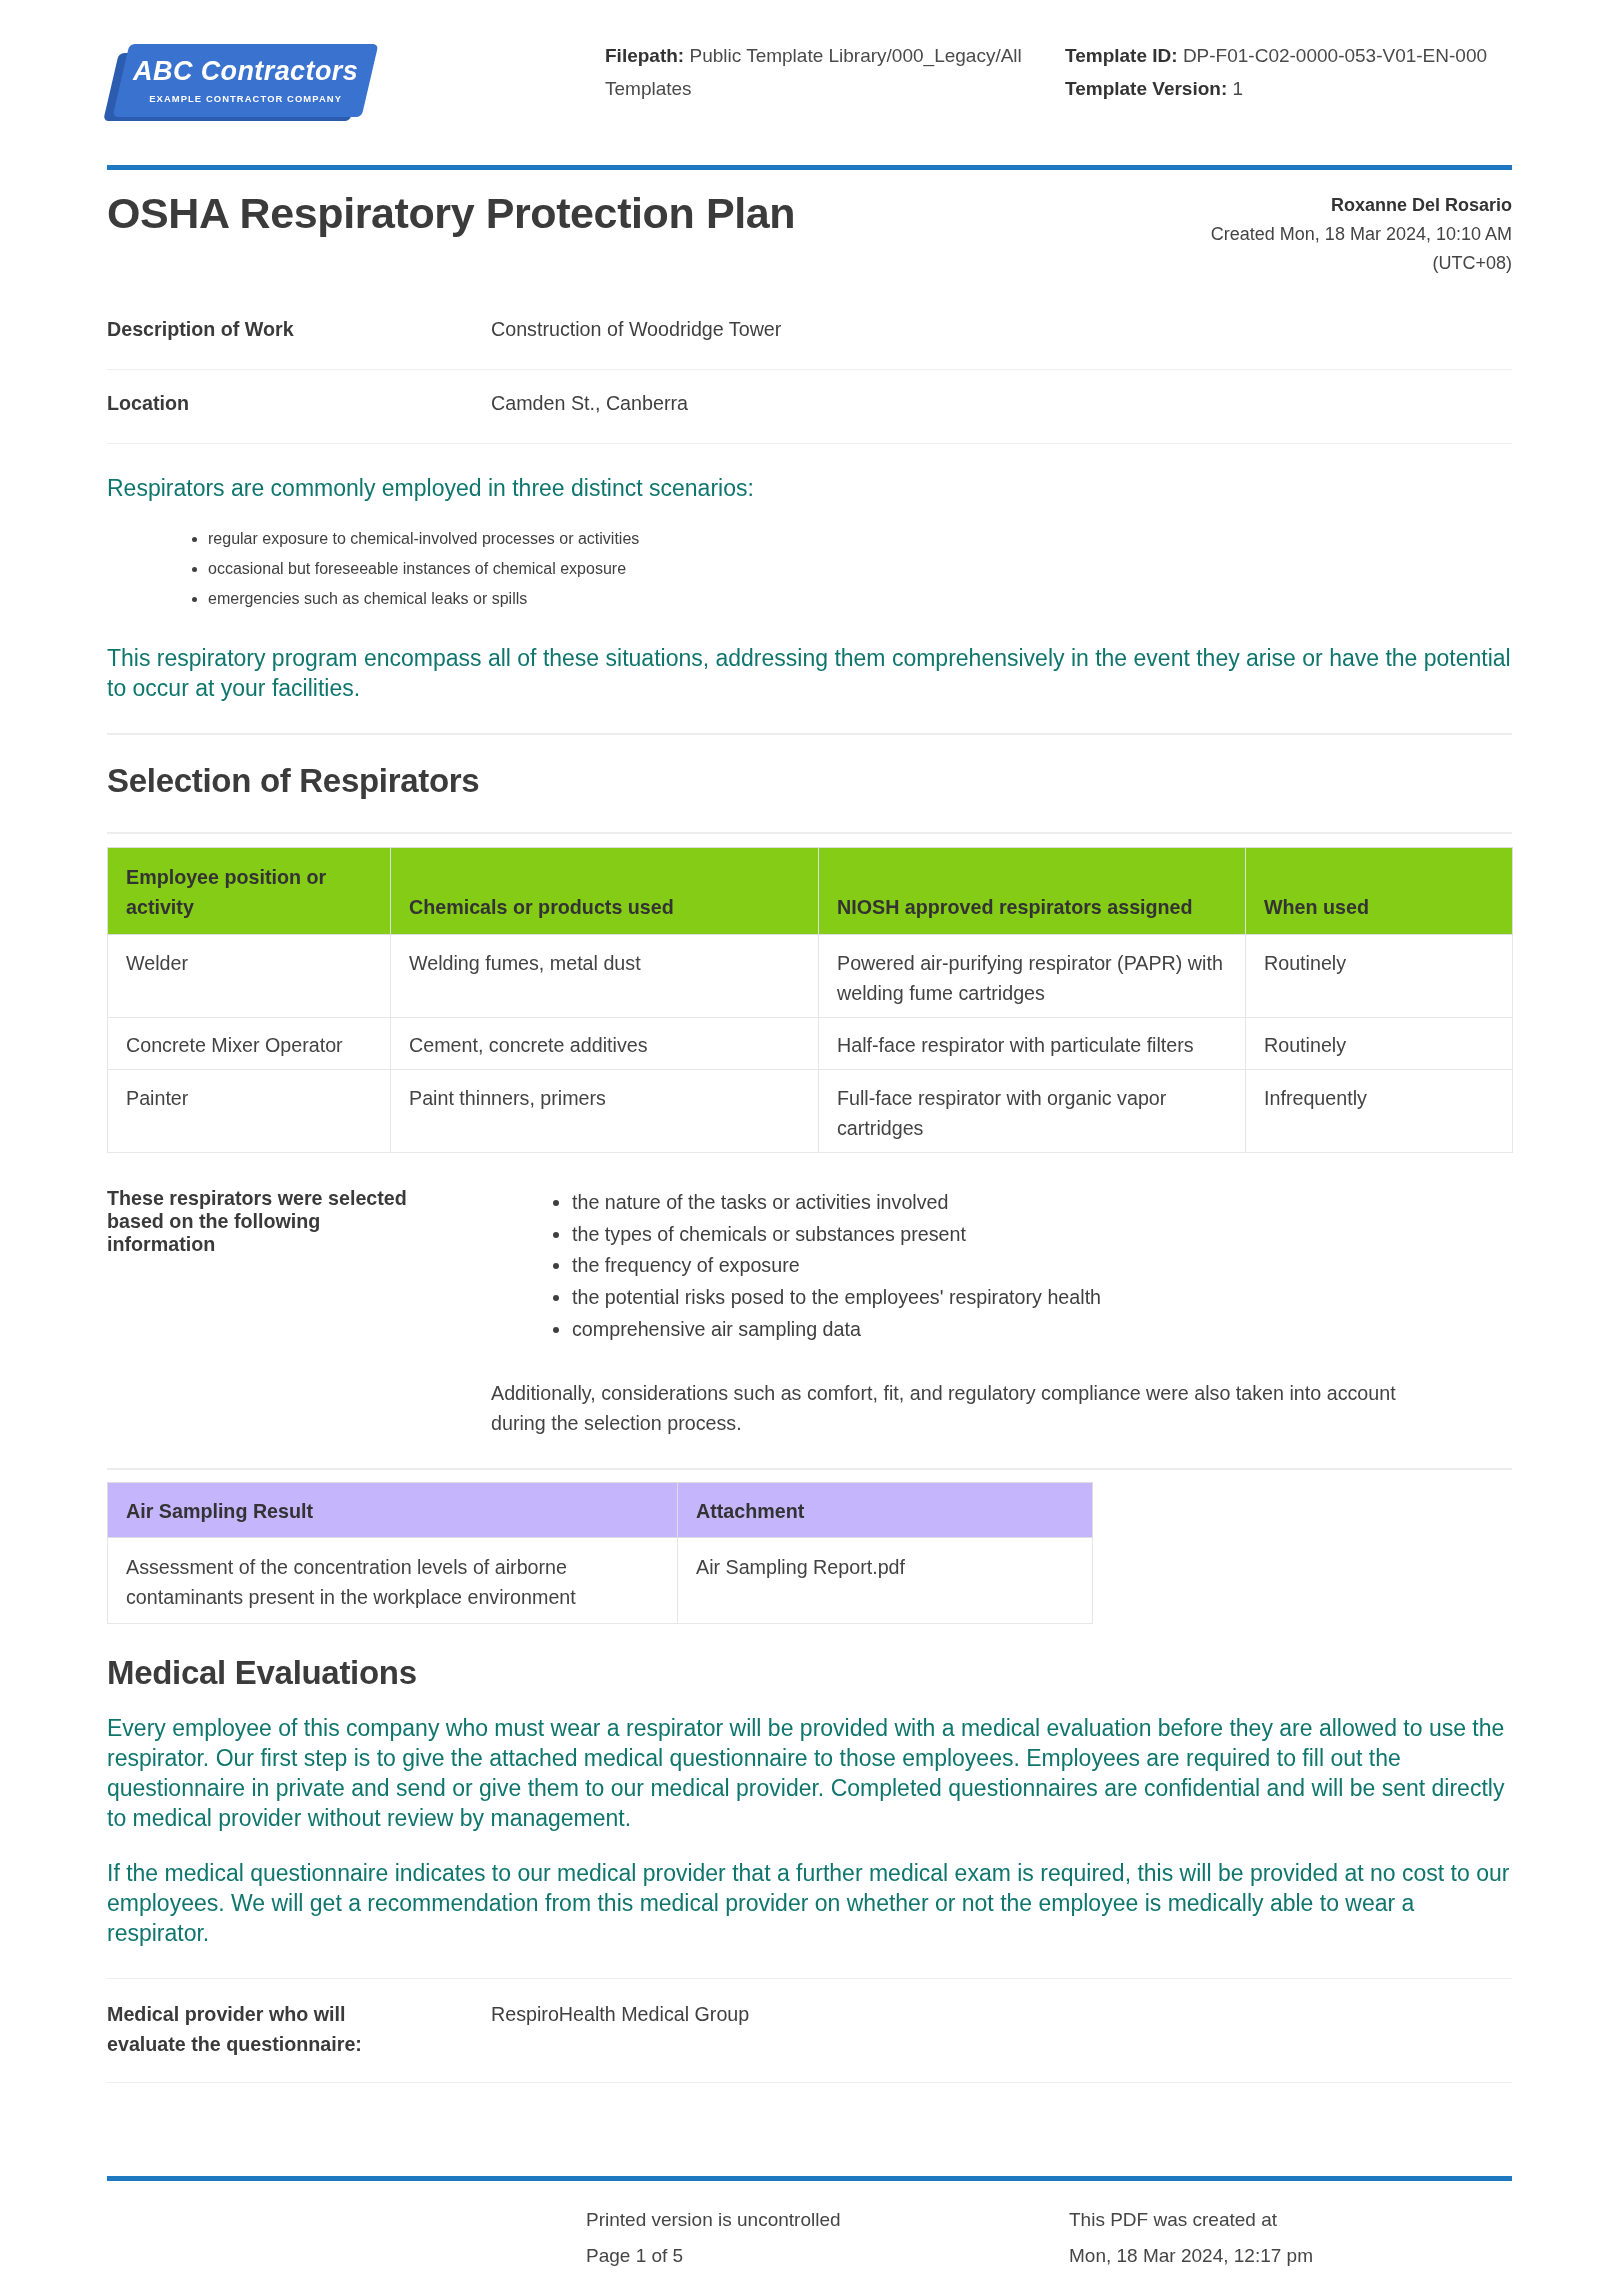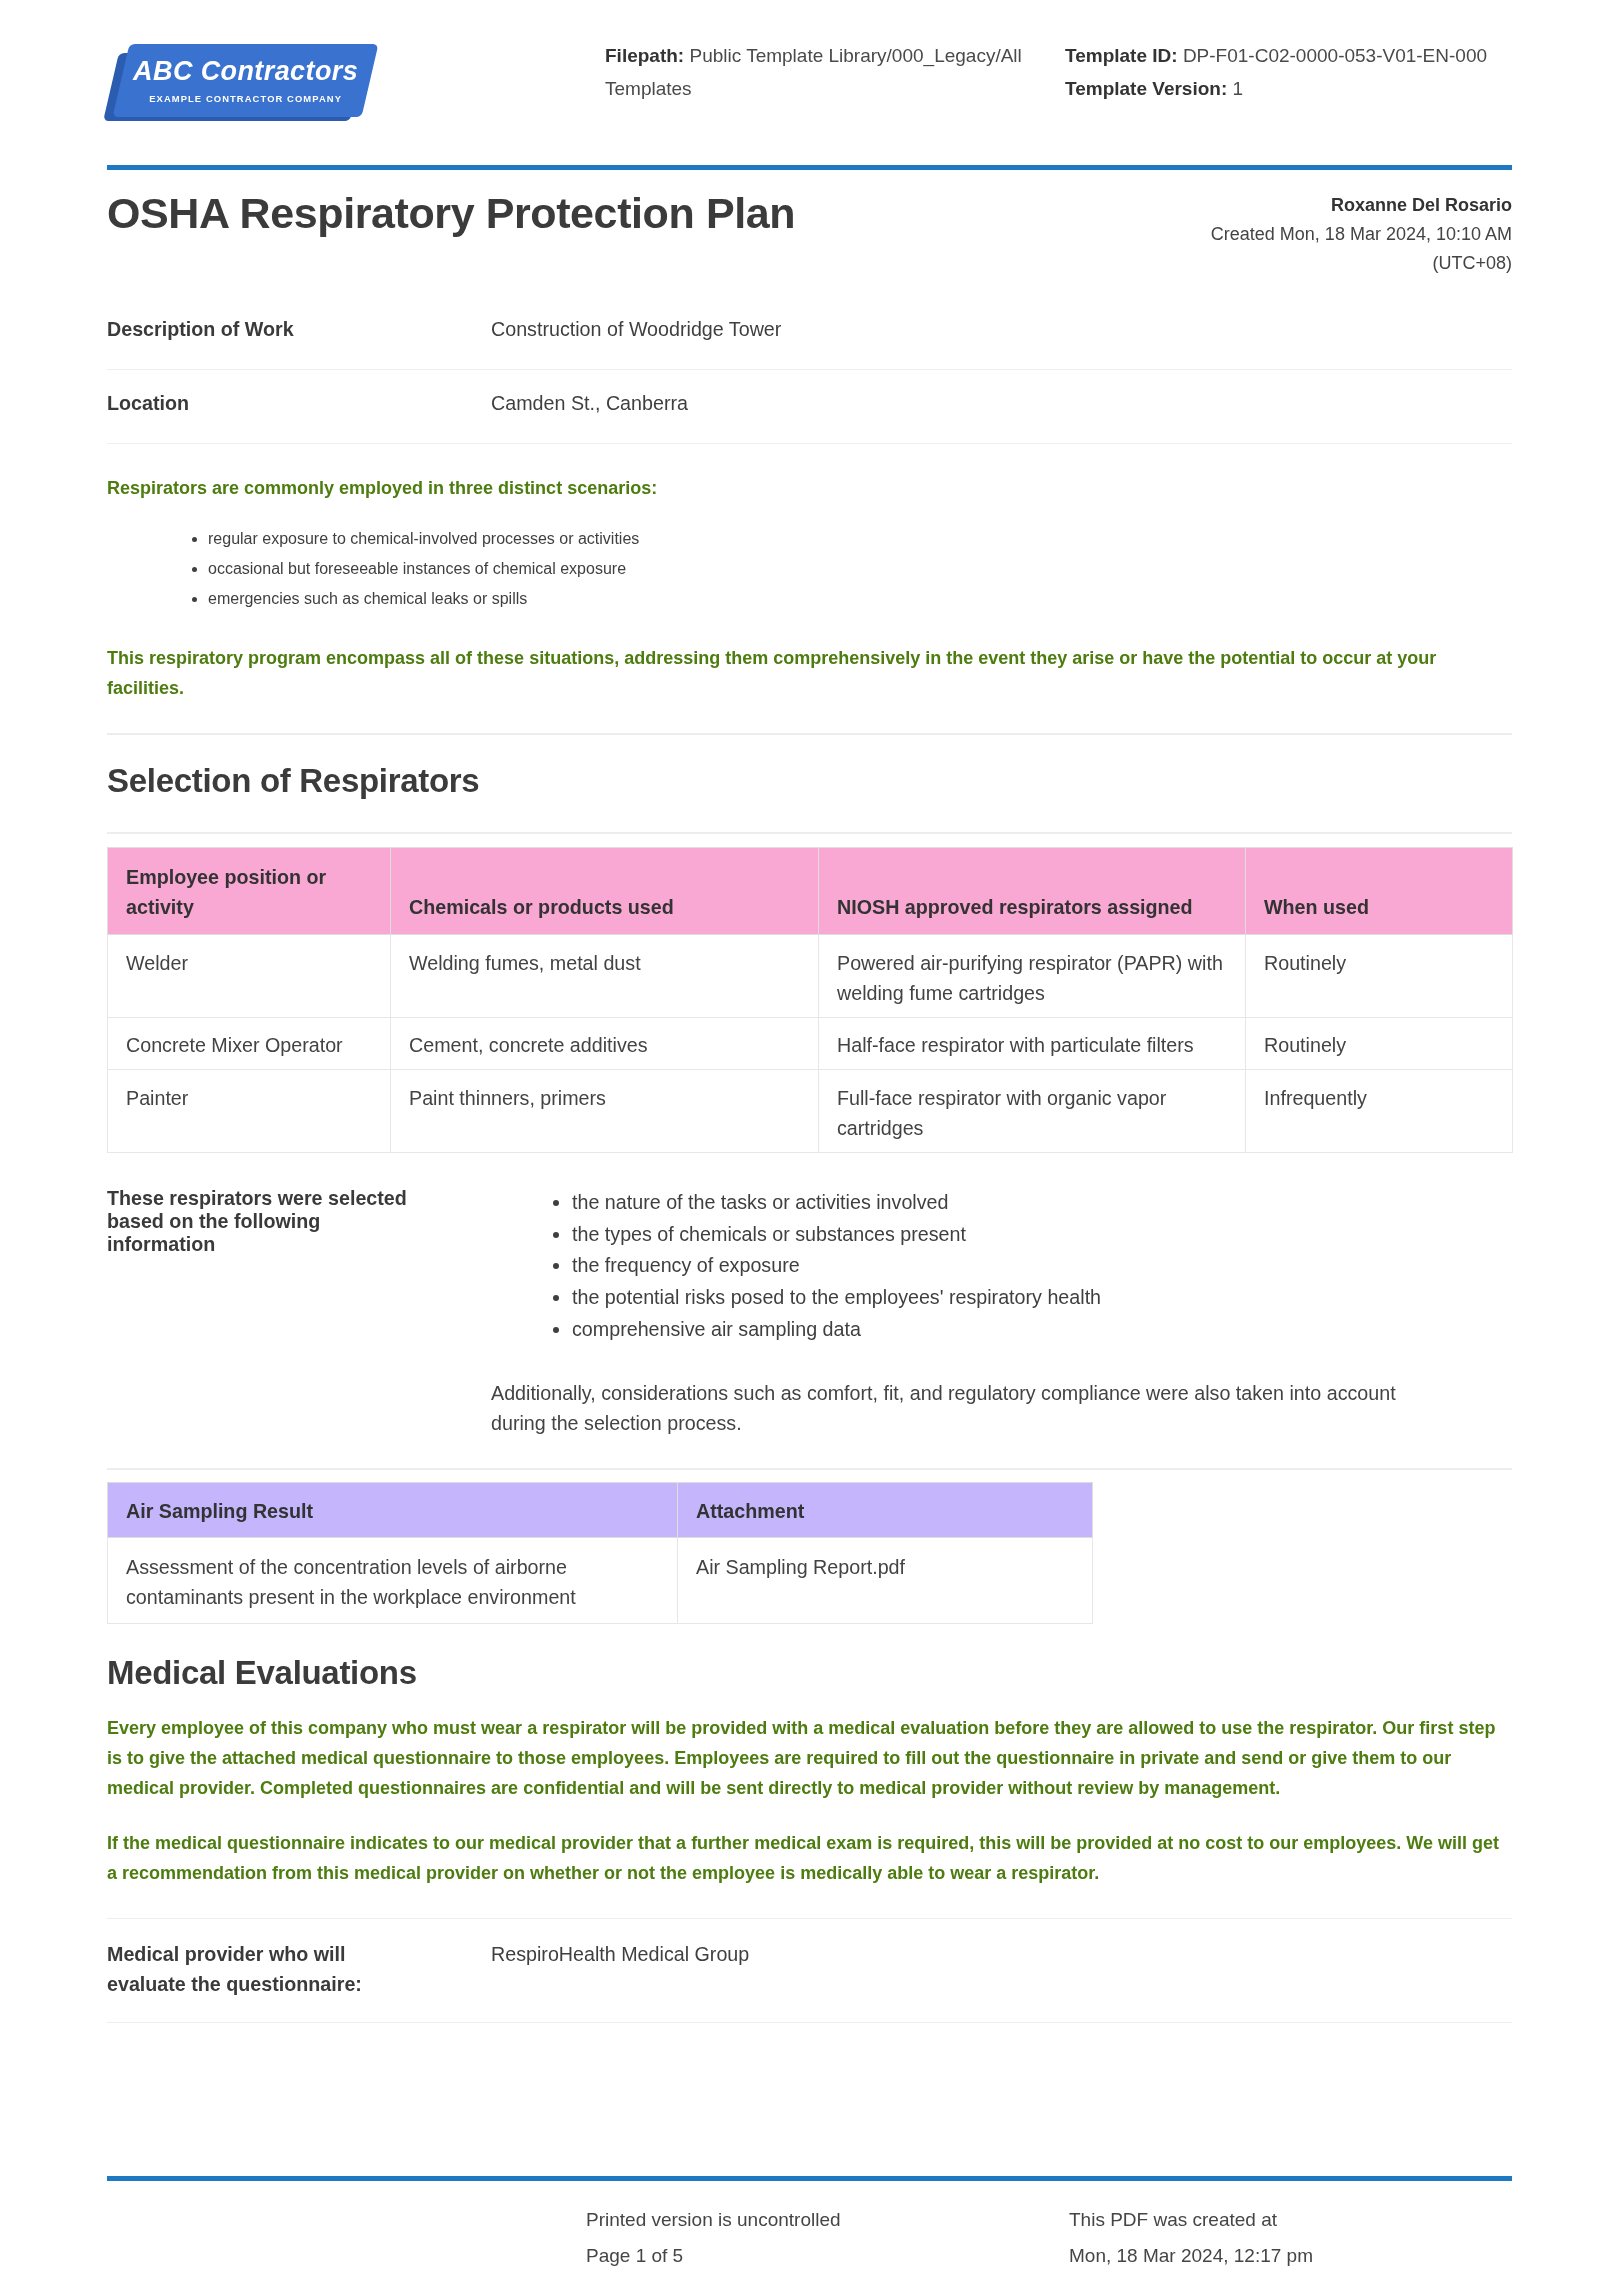--- a/index.html
+++ b/index.html
@@ -30,30 +30,30 @@
   .created-block { text-align:right; font-size:18px; line-height:29px; color:#444; padding-top:1.8px; }
   .created-name { font-weight:bold; color:#333; }
 
   
   .info-rows { margin-top:18px; }
   .info-row { display:grid; grid-template-columns:384px 1fr; padding:18px 0 25px;
               border-bottom:1.8px solid #efefef; font-size:19.7px; line-height:30px; }
   .row-label { font-weight:bold; color:#3a3a3a; max-width:304px; }
 
   
-  p.body-text { font-size:18px; line-height:30px; margin-top:29px; color:#4d7c0f;font-weight:bold; }
+  p.body-text { font-size:23px; line-height:30px; margin-top:29px; color:#0f766e; }
   ul.bullets { margin-top:21.5px; padding-left:101px; font-size:16px; }
   ul.bullets li { line-height:30px; }
   .rule { height:1.8px; background:#ededed; margin-top:30px; }
   h2 { font-size:33px; font-weight:bold; color:#3b3b3b; margin-top:27px; letter-spacing:-0.3px; }
 
   
   table { border-collapse:collapse; table-layout:fixed; font-size:19.7px; }
   .resp-table { width:1405px; margin-top:12.5px; }
-  .resp-table th { background:#f9a8d4; font-weight:bold; color:#333; text-align:left;
+  .resp-table th { background:#84cc16; font-weight:bold; color:#333; text-align:left;
                    vertical-align:bottom; padding:14.3px 18px 12.5px; line-height:30px;
                    border:1.8px solid #dedede; }
   .resp-table td { vertical-align:top; padding:12.5px 18px 9px; line-height:30px;
                    border:1.8px solid #e7e7e7; color:#434343; }
 
   
   .basis { display:grid; grid-template-columns:384px 1fr; margin-top:34px; font-size:19.7px; }
   .basis ul { padding-left:81px; }
   .basis li { line-height:30px; margin-bottom:1.8px; }
   .basis-note { margin-top:34px; line-height:30px; max-width:931px; color:#434343; }

